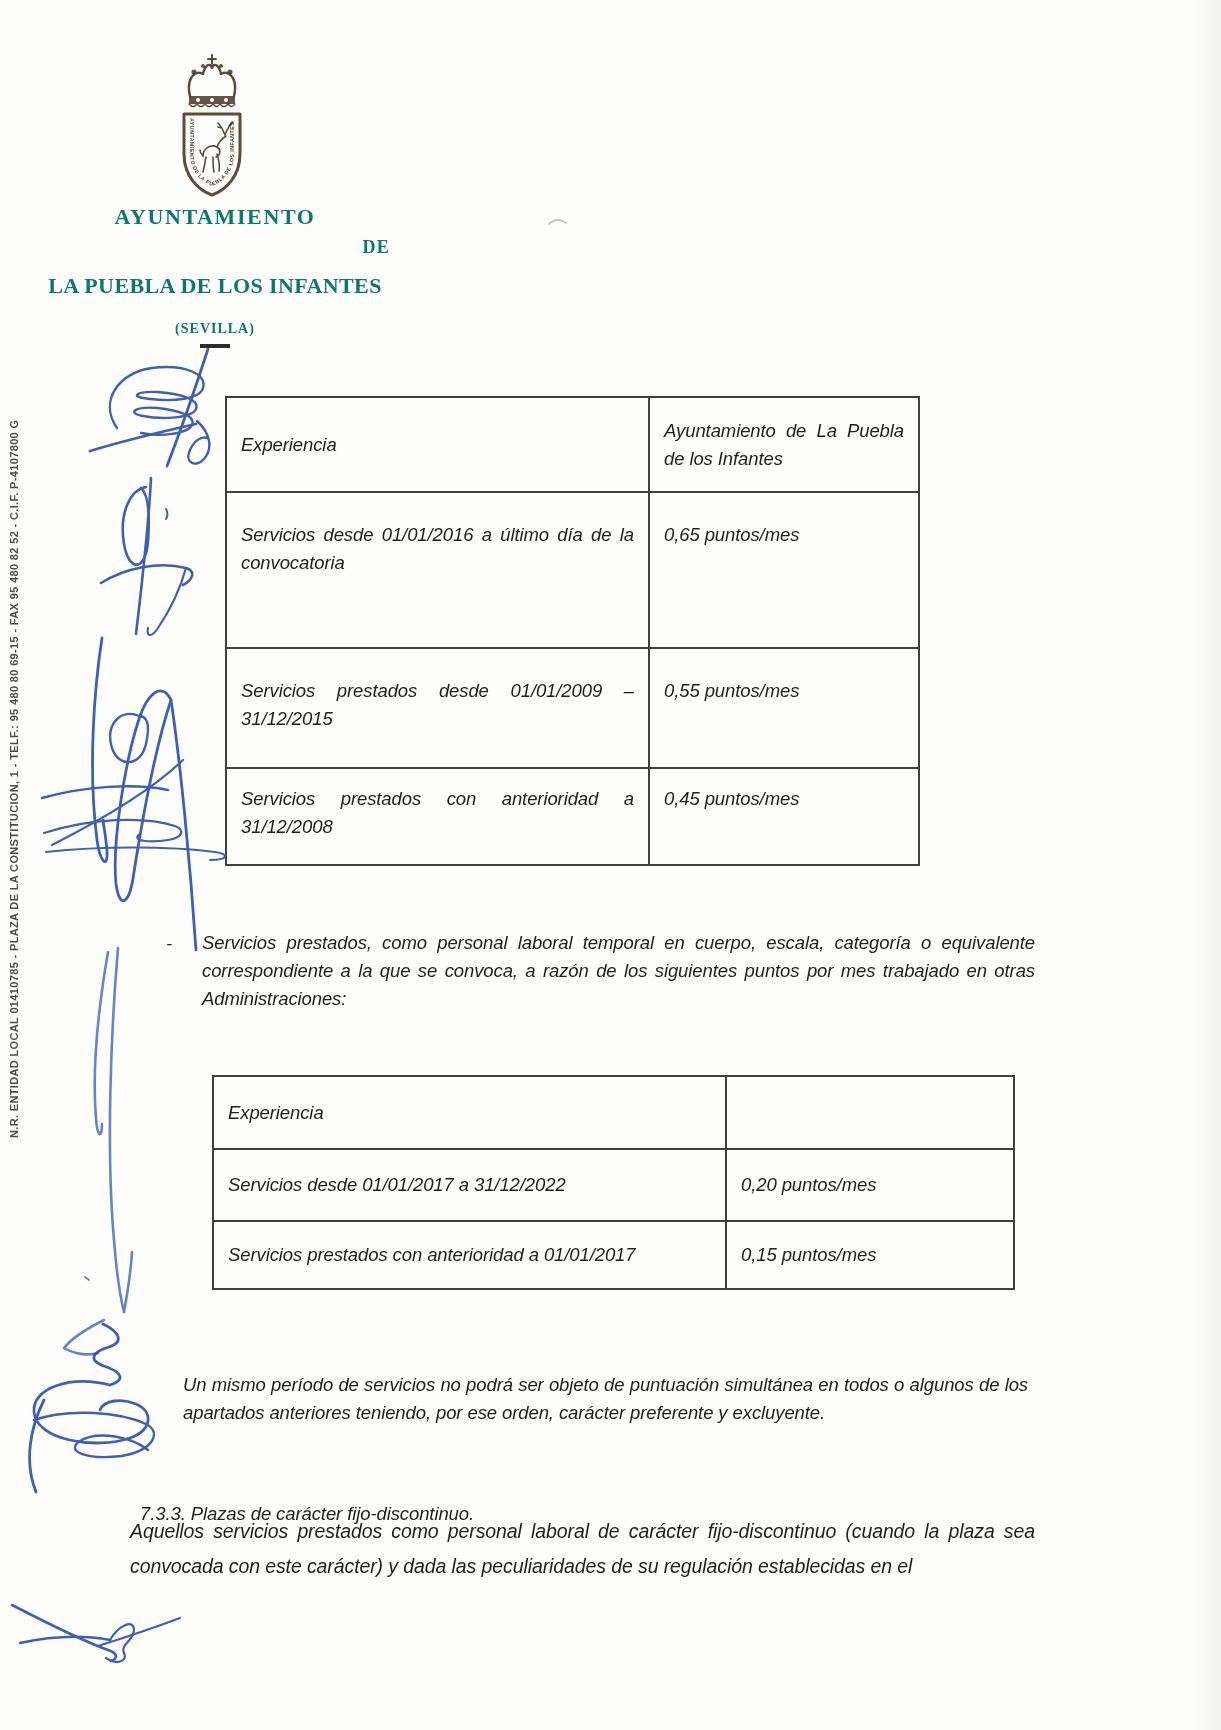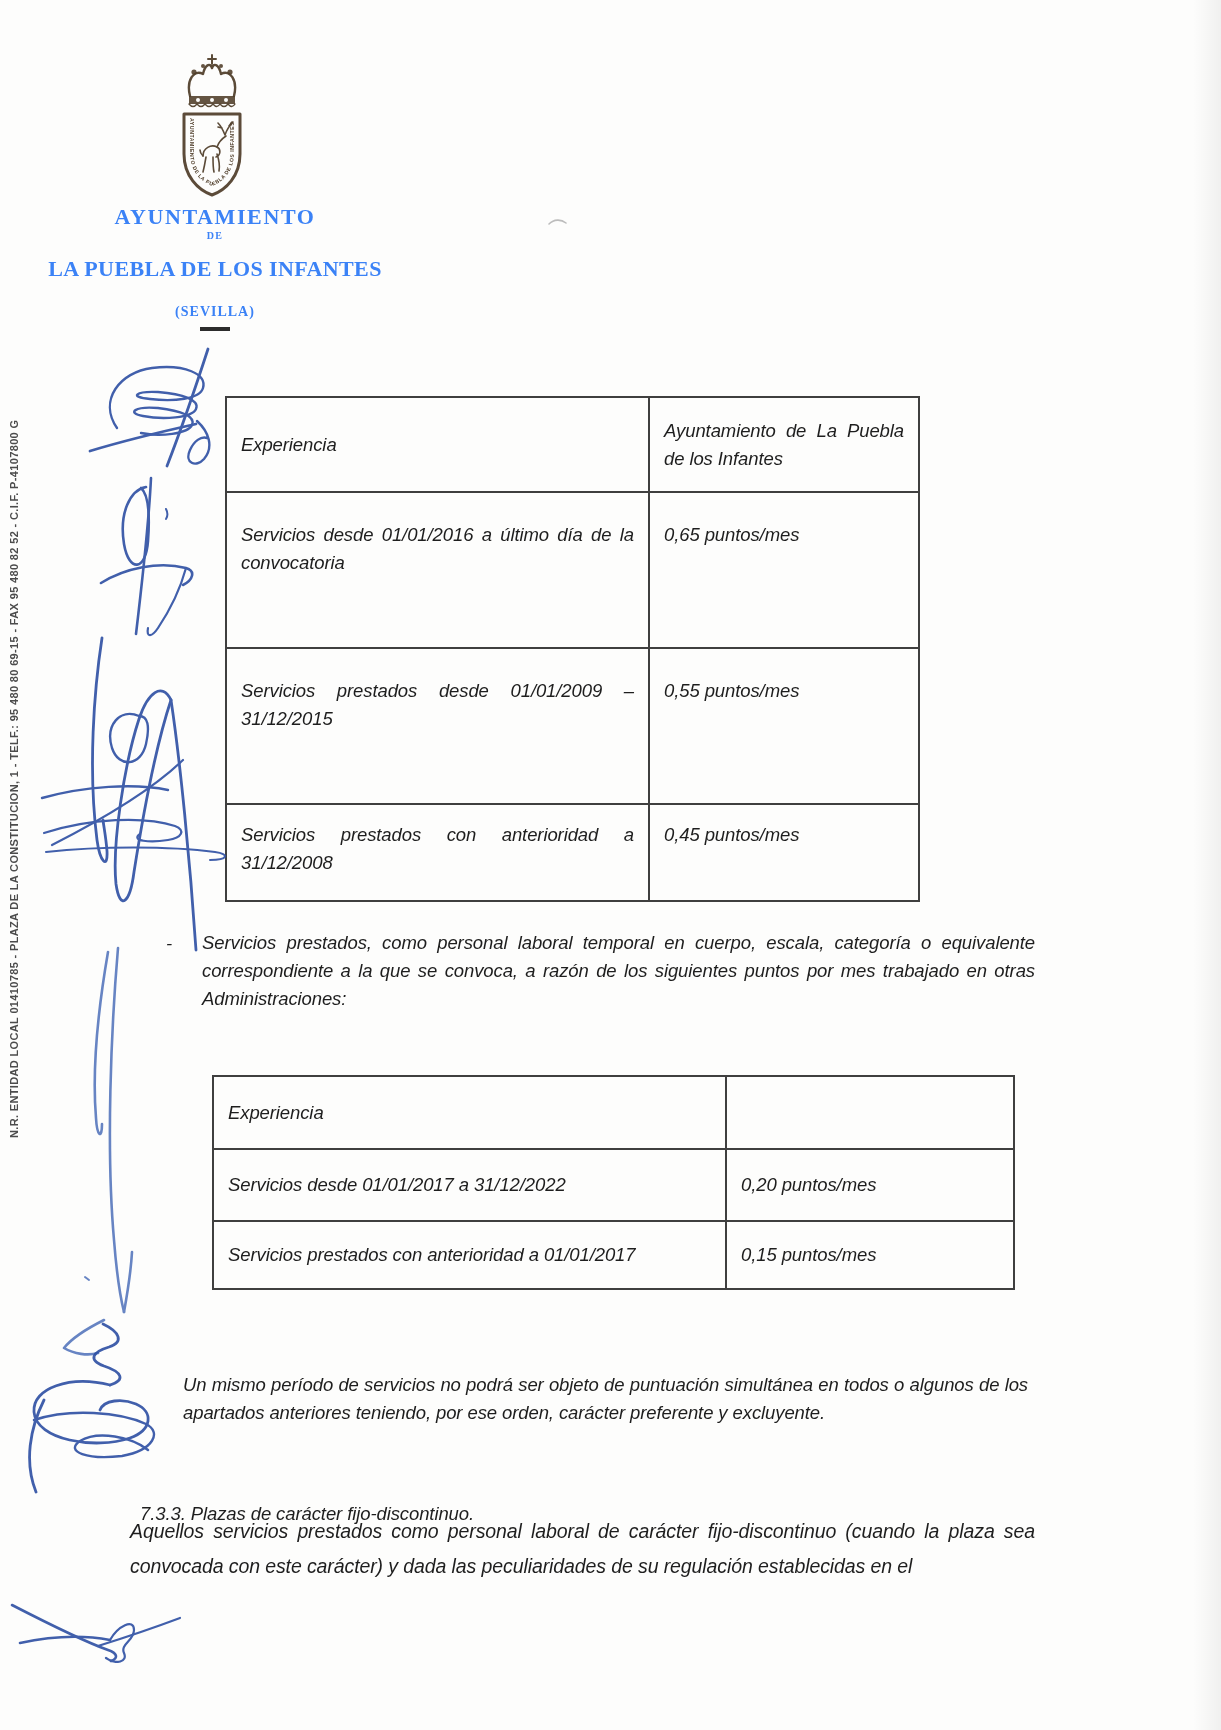--- a/index.html
+++ b/index.html
@@ -9,37 +9,37 @@
   }
   .page::after{content:"";position:absolute;right:0;top:0;width:28px;height:100%;
     background:linear-gradient(to right,rgba(0,0,0,0),rgba(0,0,0,.05));pointer-events:none;}
   
   .emblem{position:absolute;left:156px;top:52px;width:112px;height:148px;}
   .emb{stroke:var(--emblem-brown,#4e3c28);fill:none;stroke-linecap:round;stroke-linejoin:round;opacity:.92;}
   .emb-fill{fill:var(--emblem-brown,#4e3c28);stroke:none;opacity:.88;}
   .ring-text{font-family:"Liberation Sans",sans-serif;font-size:5.2px;font-weight:bold;
     fill:var(--emblem-brown,#4e3c28);letter-spacing:.55px;}
   .org{position:absolute;left:40px;top:204px;width:350px;text-align:center;
-    font-family:"Liberation Serif",serif;color:#3b82f6;}
+    font-family:"Liberation Serif",serif;color:#0f766e;}
   .org1{font-size:22px;font-weight:700;letter-spacing:1.6px;}
-  .org2{font-size:10px;font-weight:700;letter-spacing:1.2px;margin-top:0;}
+  .org2{font-size:18px;font-weight:700;letter-spacing:1.2px;margin-top:7px;text-align:right;}
   .org3{font-size:22px;font-weight:700;letter-spacing:.4px;margin-top:15px;white-space:nowrap;}
   .org4{font-size:14px;font-weight:700;letter-spacing:1px;margin-top:22px;}
   .rule{width:30px;height:4px;background:#2c2c2c;margin:7px auto 0;}
   
   .side{position:absolute;left:8px;top:1138px;transform:rotate(-90deg);transform-origin:0 0;
     white-space:nowrap;font-size:11px;font-weight:700;letter-spacing:.35px;color:#4c4c4c;}
   
   .doc{font-style:italic;font-size:18.5px;line-height:28px;letter-spacing:-.1px;color:var(--ink,#1e1e1e);}
   table{border-collapse:collapse;table-layout:fixed;position:absolute;}
   td{border:2px solid #3f3f3f;padding:0 14px;vertical-align:middle;overflow:hidden;}
   .t1{left:225px;top:396px;width:693px;}
   .t1 tr:nth-child(1){height:95px;}
   .t1 tr:nth-child(2){height:156px;margin-top:36px;}
-  .t1 tr:nth-child(3){height:156px;}
+  .t1 tr:nth-child(3){height:120px;}
   .t1 tr:nth-child(4){height:97px;}
   .t1 tr:nth-child(2) td,.t1 tr:nth-child(3) td{vertical-align:top;padding-top:28px;}
   .t1 tr:nth-child(4) td{vertical-align:top;padding-top:16px;}
   .t2{left:212px;top:1075px;width:801px;}
   .t2 tr:nth-child(1){height:73px;}
   .t2 tr:nth-child(2){height:72px;}
   .t2 tr:nth-child(3){height:68px;}
   td.just{text-align:justify;}
   .bullet-dash{position:absolute;left:166px;top:930px;}
   .bullet-text{position:absolute;left:202px;top:929px;width:833px;text-align:justify;}

